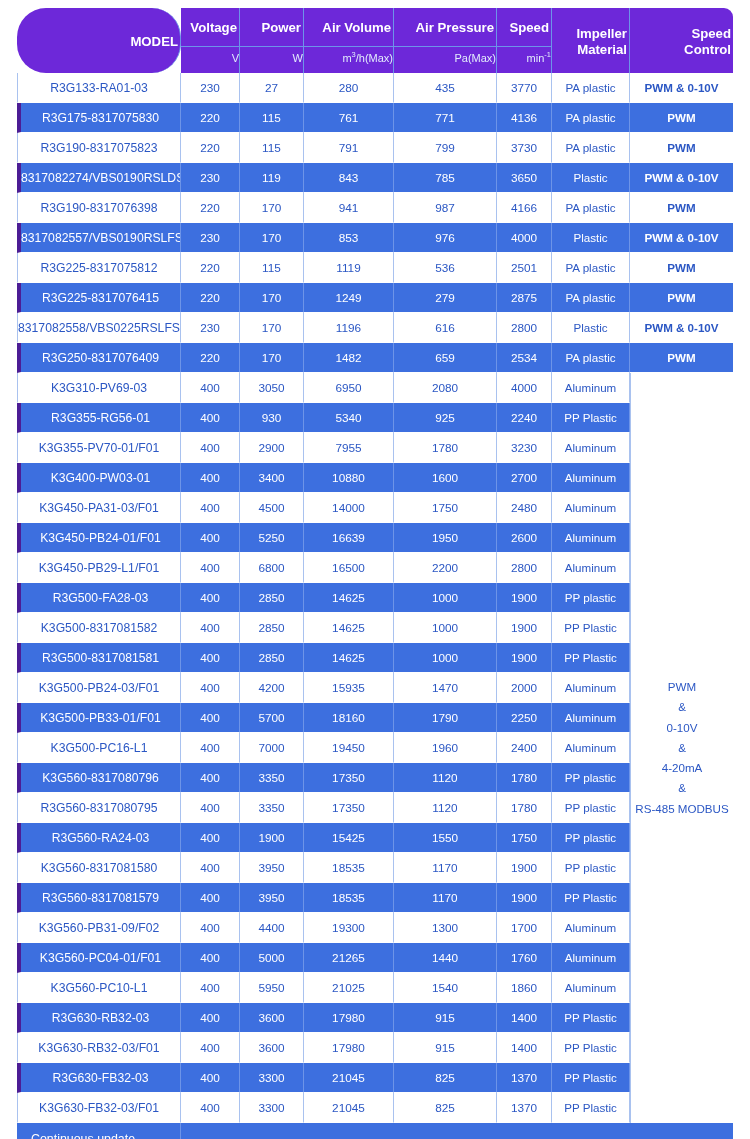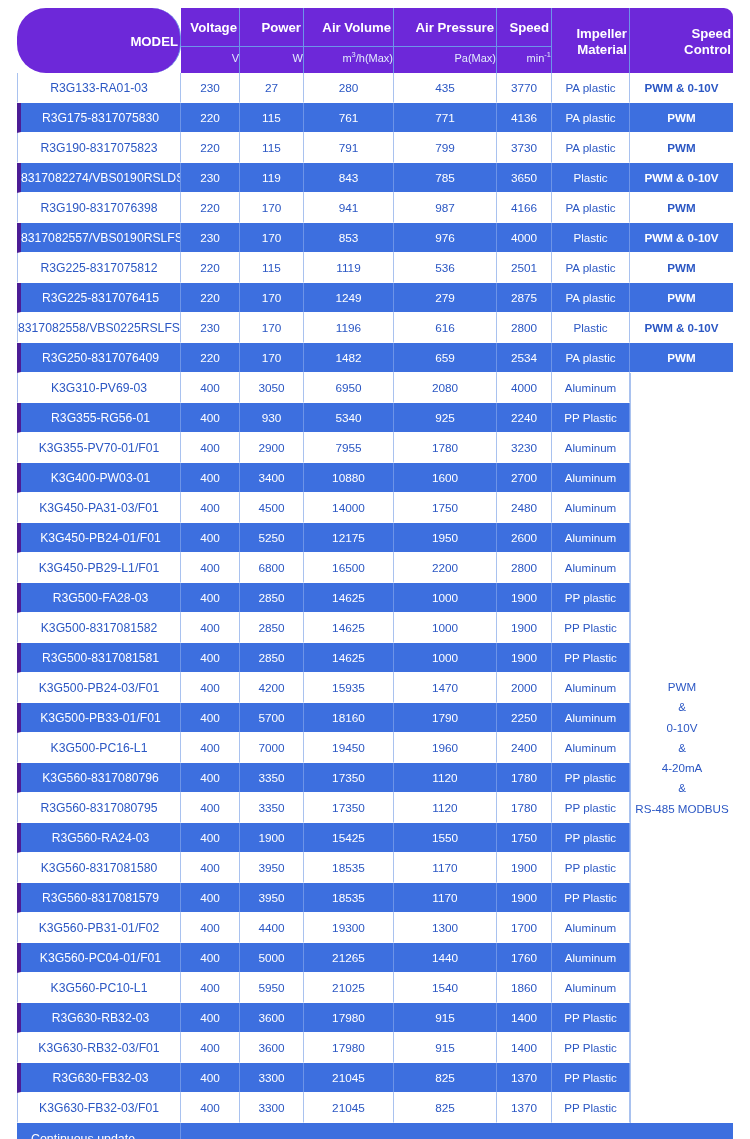--- a/index.html
+++ b/index.html
@@ -317,21 +317,21 @@
             <td>4500</td>
             <td>14000</td>
             <td>1750</td>
             <td>2480</td>
             <td class="mat-cell">Aluminum</td>
           </tr>
           <tr class="even">
             <td class="model-cell edge-left">K3G450-PB24-01/F01</td>
             <td>400</td>
             <td>5250</td>
-            <td>12175</td>
+            <td>16639</td>
             <td>1950</td>
             <td>2600</td>
             <td class="mat-cell">Aluminum</td>
           </tr>
           <tr class="odd">
             <td class="model-cell edge-left">K3G450-PB29-L1/F01</td>
             <td>400</td>
             <td>6800</td>
             <td>16500</td>
             <td>2200</td>
@@ -431,21 +431,21 @@
           <tr class="even">
             <td class="model-cell edge-left">R3G560-8317081579</td>
             <td>400</td>
             <td>3950</td>
             <td>18535</td>
             <td>1170</td>
             <td>1900</td>
             <td class="mat-cell">PP Plastic</td>
           </tr>
           <tr class="odd">
-            <td class="model-cell edge-left">K3G560-PB31-01/F02</td>
+            <td class="model-cell edge-left">K3G560-PB31-09/F02</td>
             <td>400</td>
             <td>4400</td>
             <td>19300</td>
             <td>1300</td>
             <td>1700</td>
             <td class="mat-cell">Aluminum</td>
           </tr>
           <tr class="even">
             <td class="model-cell edge-left">K3G560-PC04-01/F01</td>
             <td>400</td>

